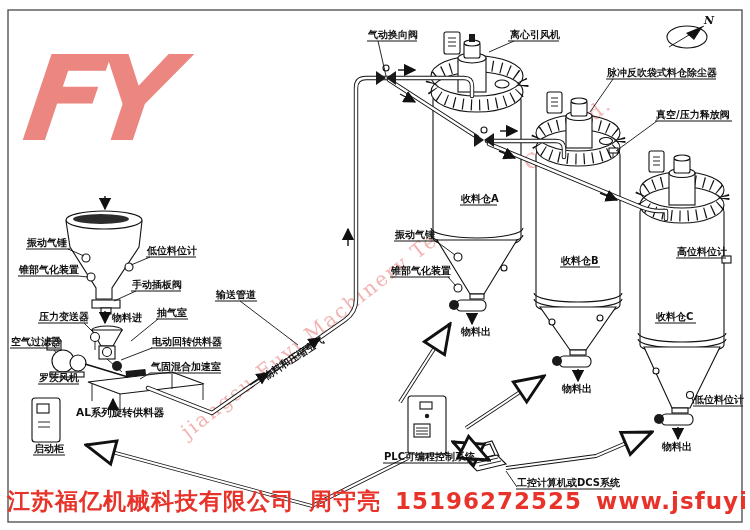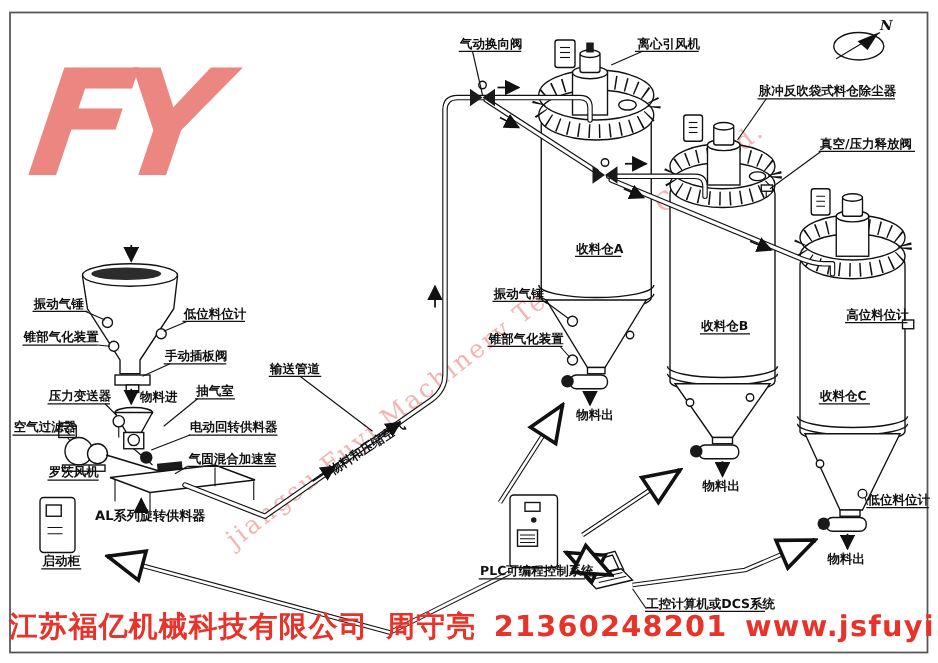--- a/index.html
+++ b/index.html
@@ -373,15 +373,15 @@
       <line x1="383" y1="463" x2="468" y2="463" class="u"></line>
     </g>
     <g>
       <text x="517" y="486" class="lbl">工控计算机或DCS系统</text>
       <line x1="516" y1="489" x2="612" y2="489" class="u"></line>
       <path class="ldr" d="M517 487 L506 471"></path>
     </g>
   </svg>
 
   <div id="footer" style="color:#e8332a">
-    <span>江苏福亿机械科技有限公司</span><span>周守亮</span><span>21360248201</span><span>www.jsfuyi.com</span>
+    <span>江苏福亿机械科技有限公司</span><span>周守亮</span><span>15196272525</span><span>www.jsfuyi.com</span>
   </div>
 </div>
 
 </body></html>

